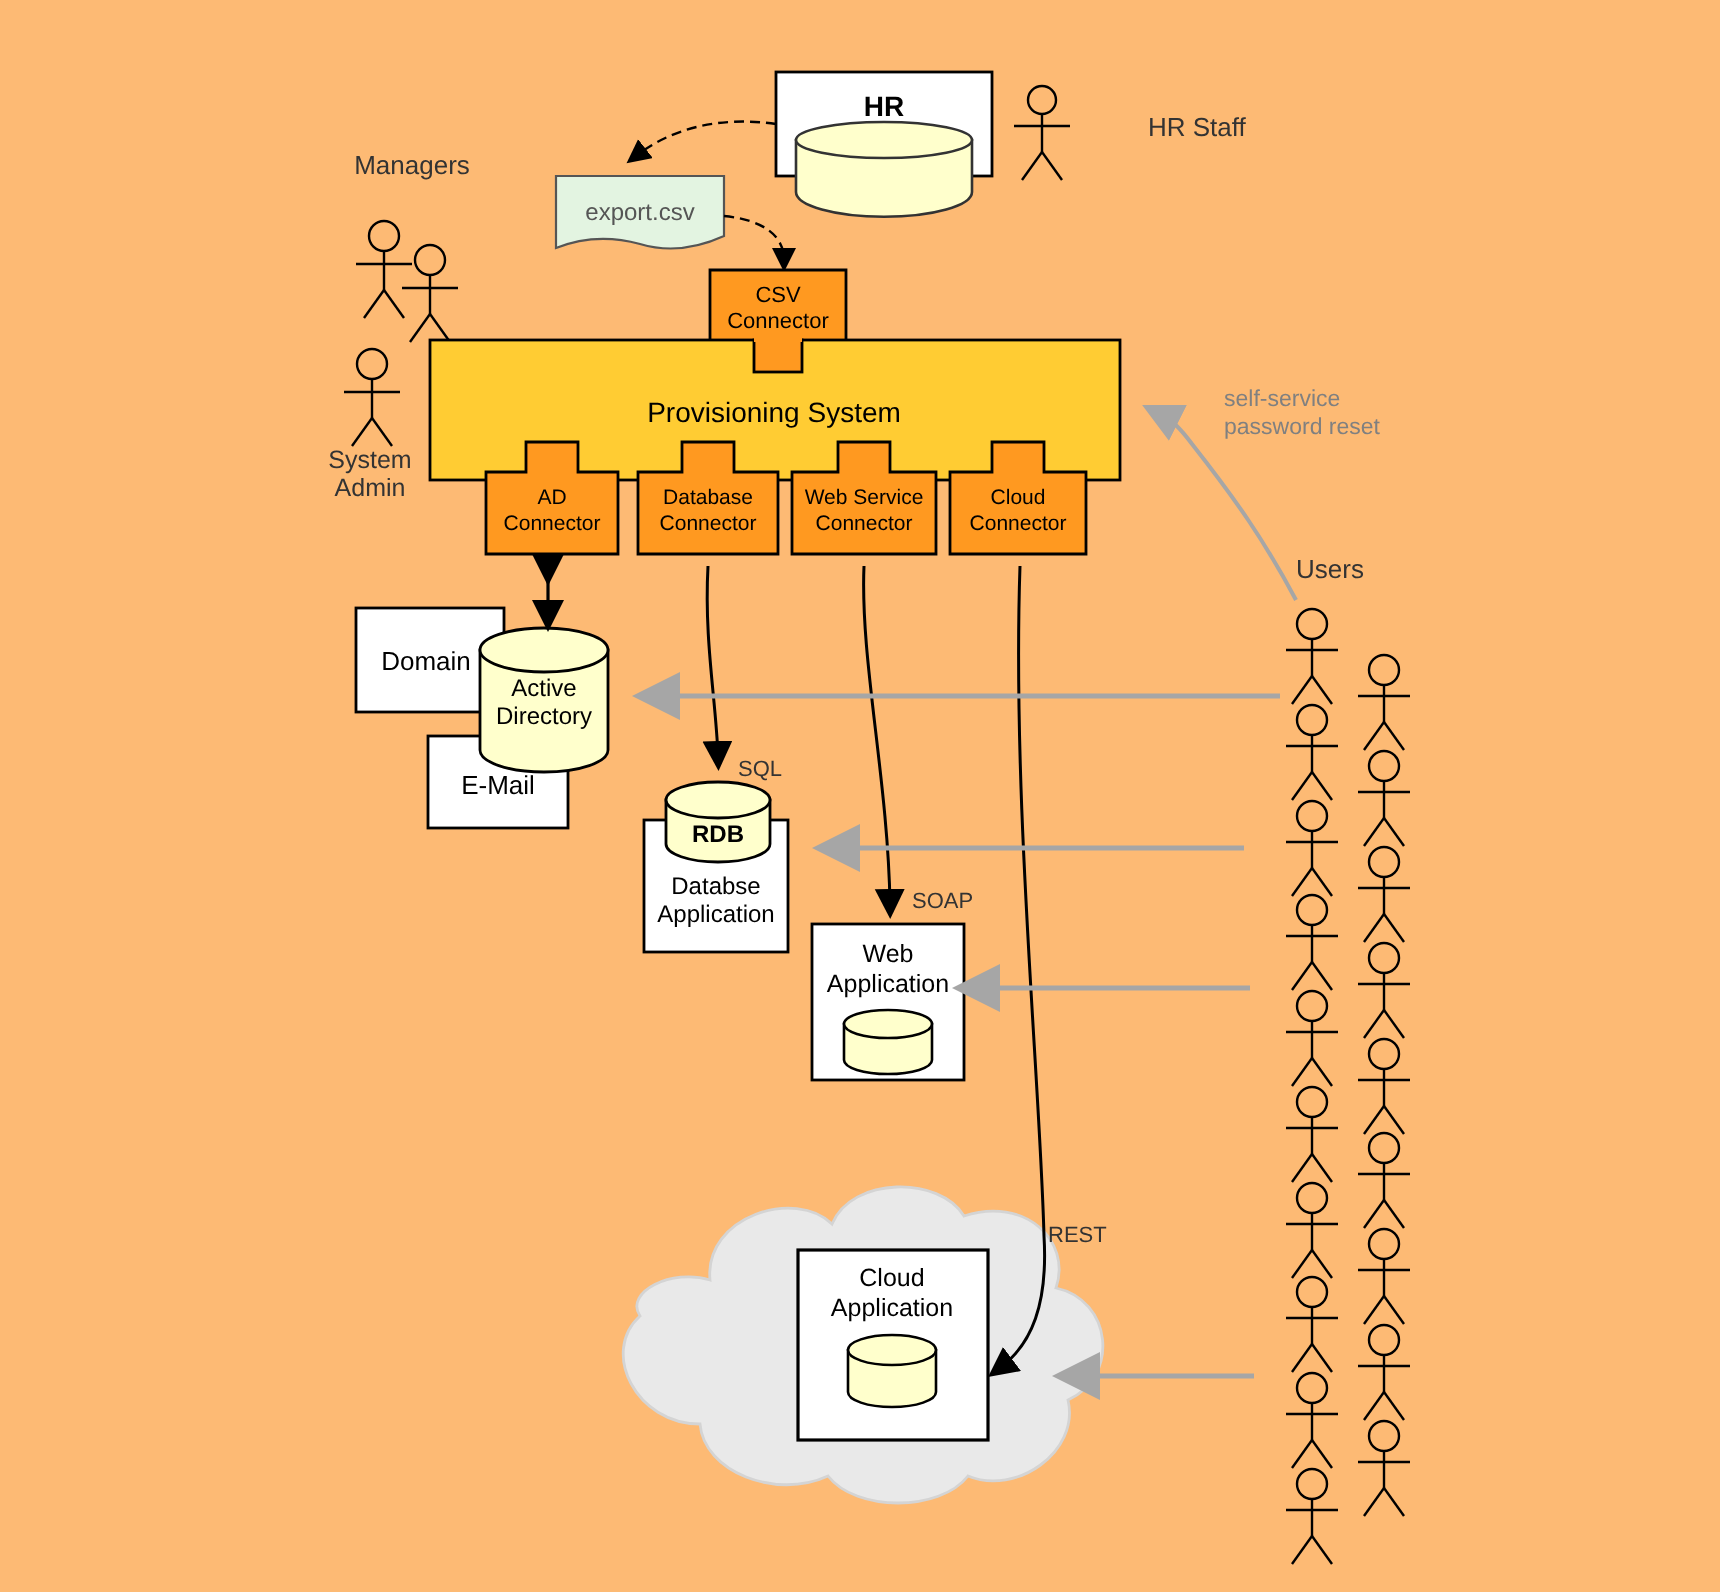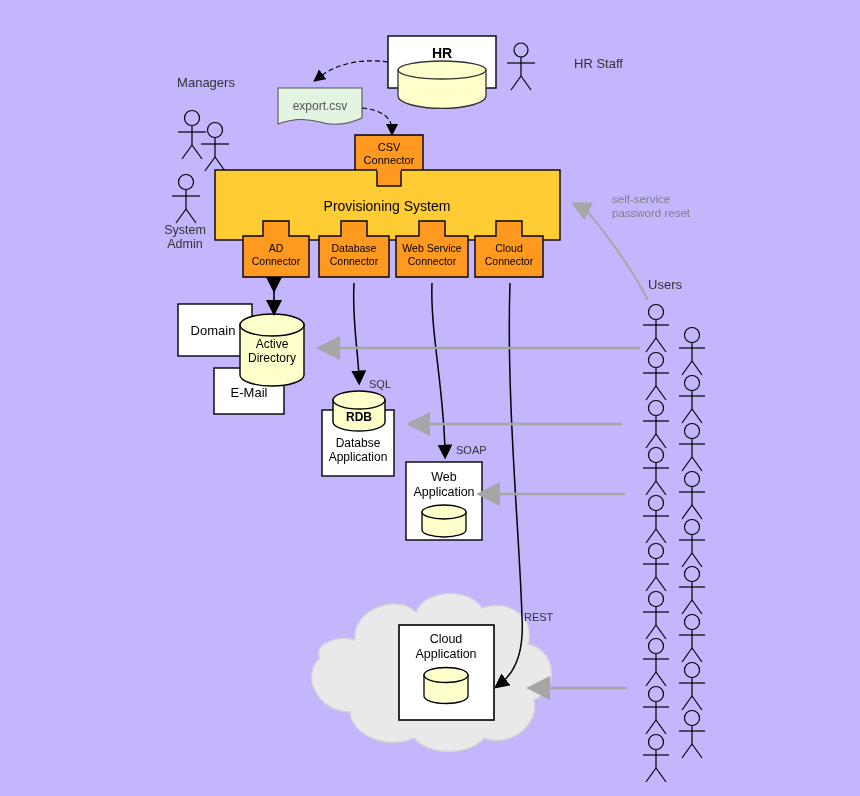--- a/index.html
+++ b/index.html
@@ -1,17 +1,17 @@
 <!DOCTYPE html>
 <html><head>
 <meta charset="utf-8">
 <style>
   html,body{margin:0;padding:0;background:#f7f7f7;}
   body{width:860px;height:796px;font-family:"Liberation Sans",sans-serif;overflow:hidden;}
-  #stage{position:relative;width:860px;height:796px;background:#c4b5fd;}
+  #stage{position:relative;width:860px;height:796px;background:#fdba74;}
   svg{position:absolute;top:0;left:0;}
   .lbl{font-family:"Liberation Sans",sans-serif;}
 </style>
 </head>
 <body>
 
 <div id="stage">
 
 <svg width="860" height="796" viewBox="0 0 860 796">
   <defs>

